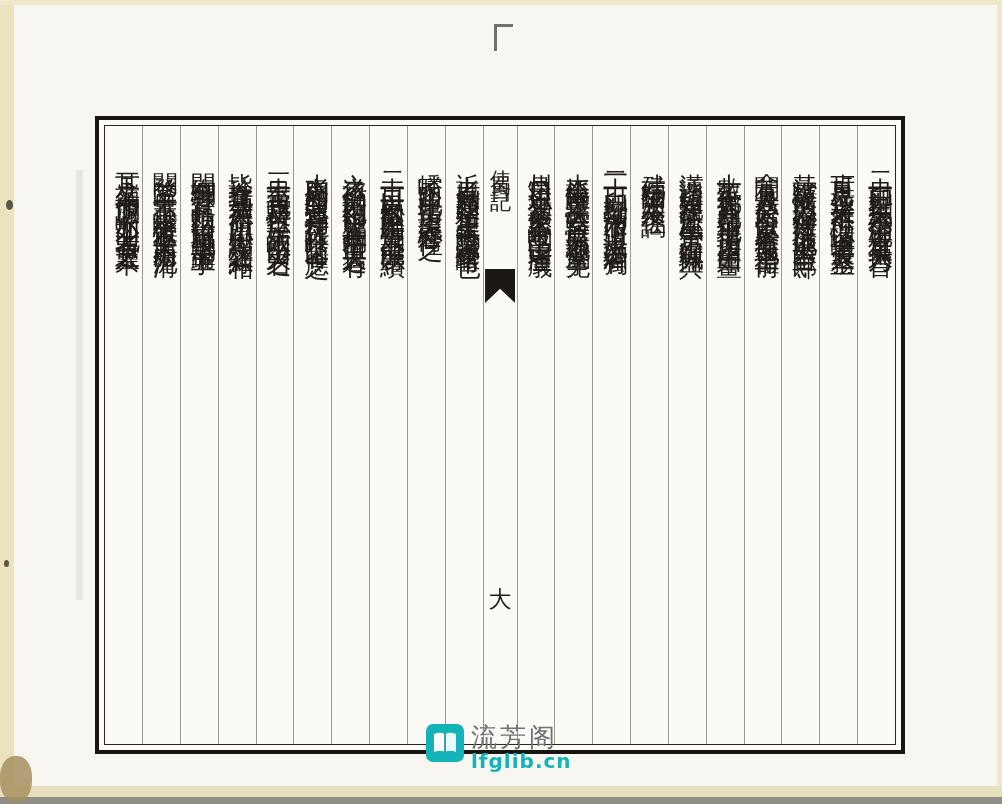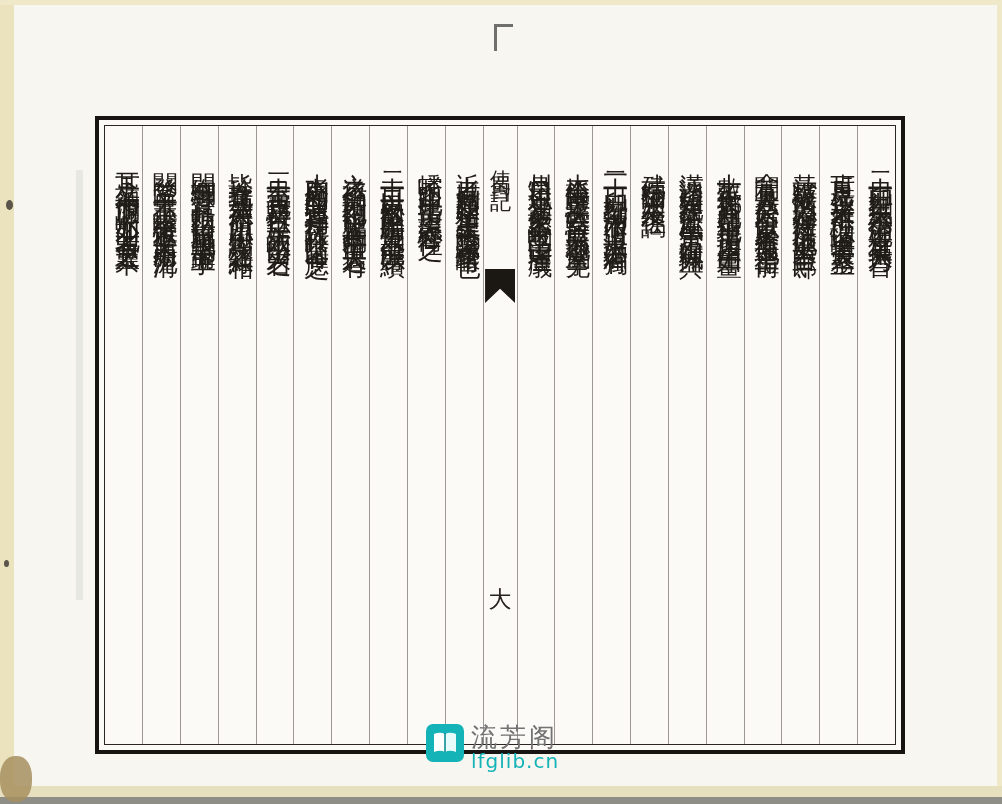--- a/index.html
+++ b/index.html
@@ -53,21 +53,21 @@
   .page-num{
     position:absolute;top:460px;left:50%;transform:translateX(-50%);
     font-size:23px;color:#25211c;
   }
   
   .watermark{position:absolute;left:426px;top:724px;display:flex;align-items:flex-start;z-index:5;
     font-family:"DejaVu Sans","Liberation Sans",sans-serif;}
   .wm-icon{width:38px;height:38px;margin-right:7px;flex:0 0 auto;}
   .wm-text{display:flex;flex-direction:column;line-height:1.05;}
   .wm-name{font-size:26px;color:#737373;letter-spacing:3px;}
-  .wm-url{font-size:20px;font-weight:normal;color:#14b3b8;letter-spacing:1px;}
+  .wm-url{font-size:20px;font-weight:bold;color:#14b3b8;letter-spacing:1px;}
 </style>
 </head>
 <body>
 
 <div class="scan">
 
   <div class="edge-left"></div>
   <div class="edge-top"></div>
   <div class="edge-right"></div>
   <div class="edge-bottom-cream"></div>

